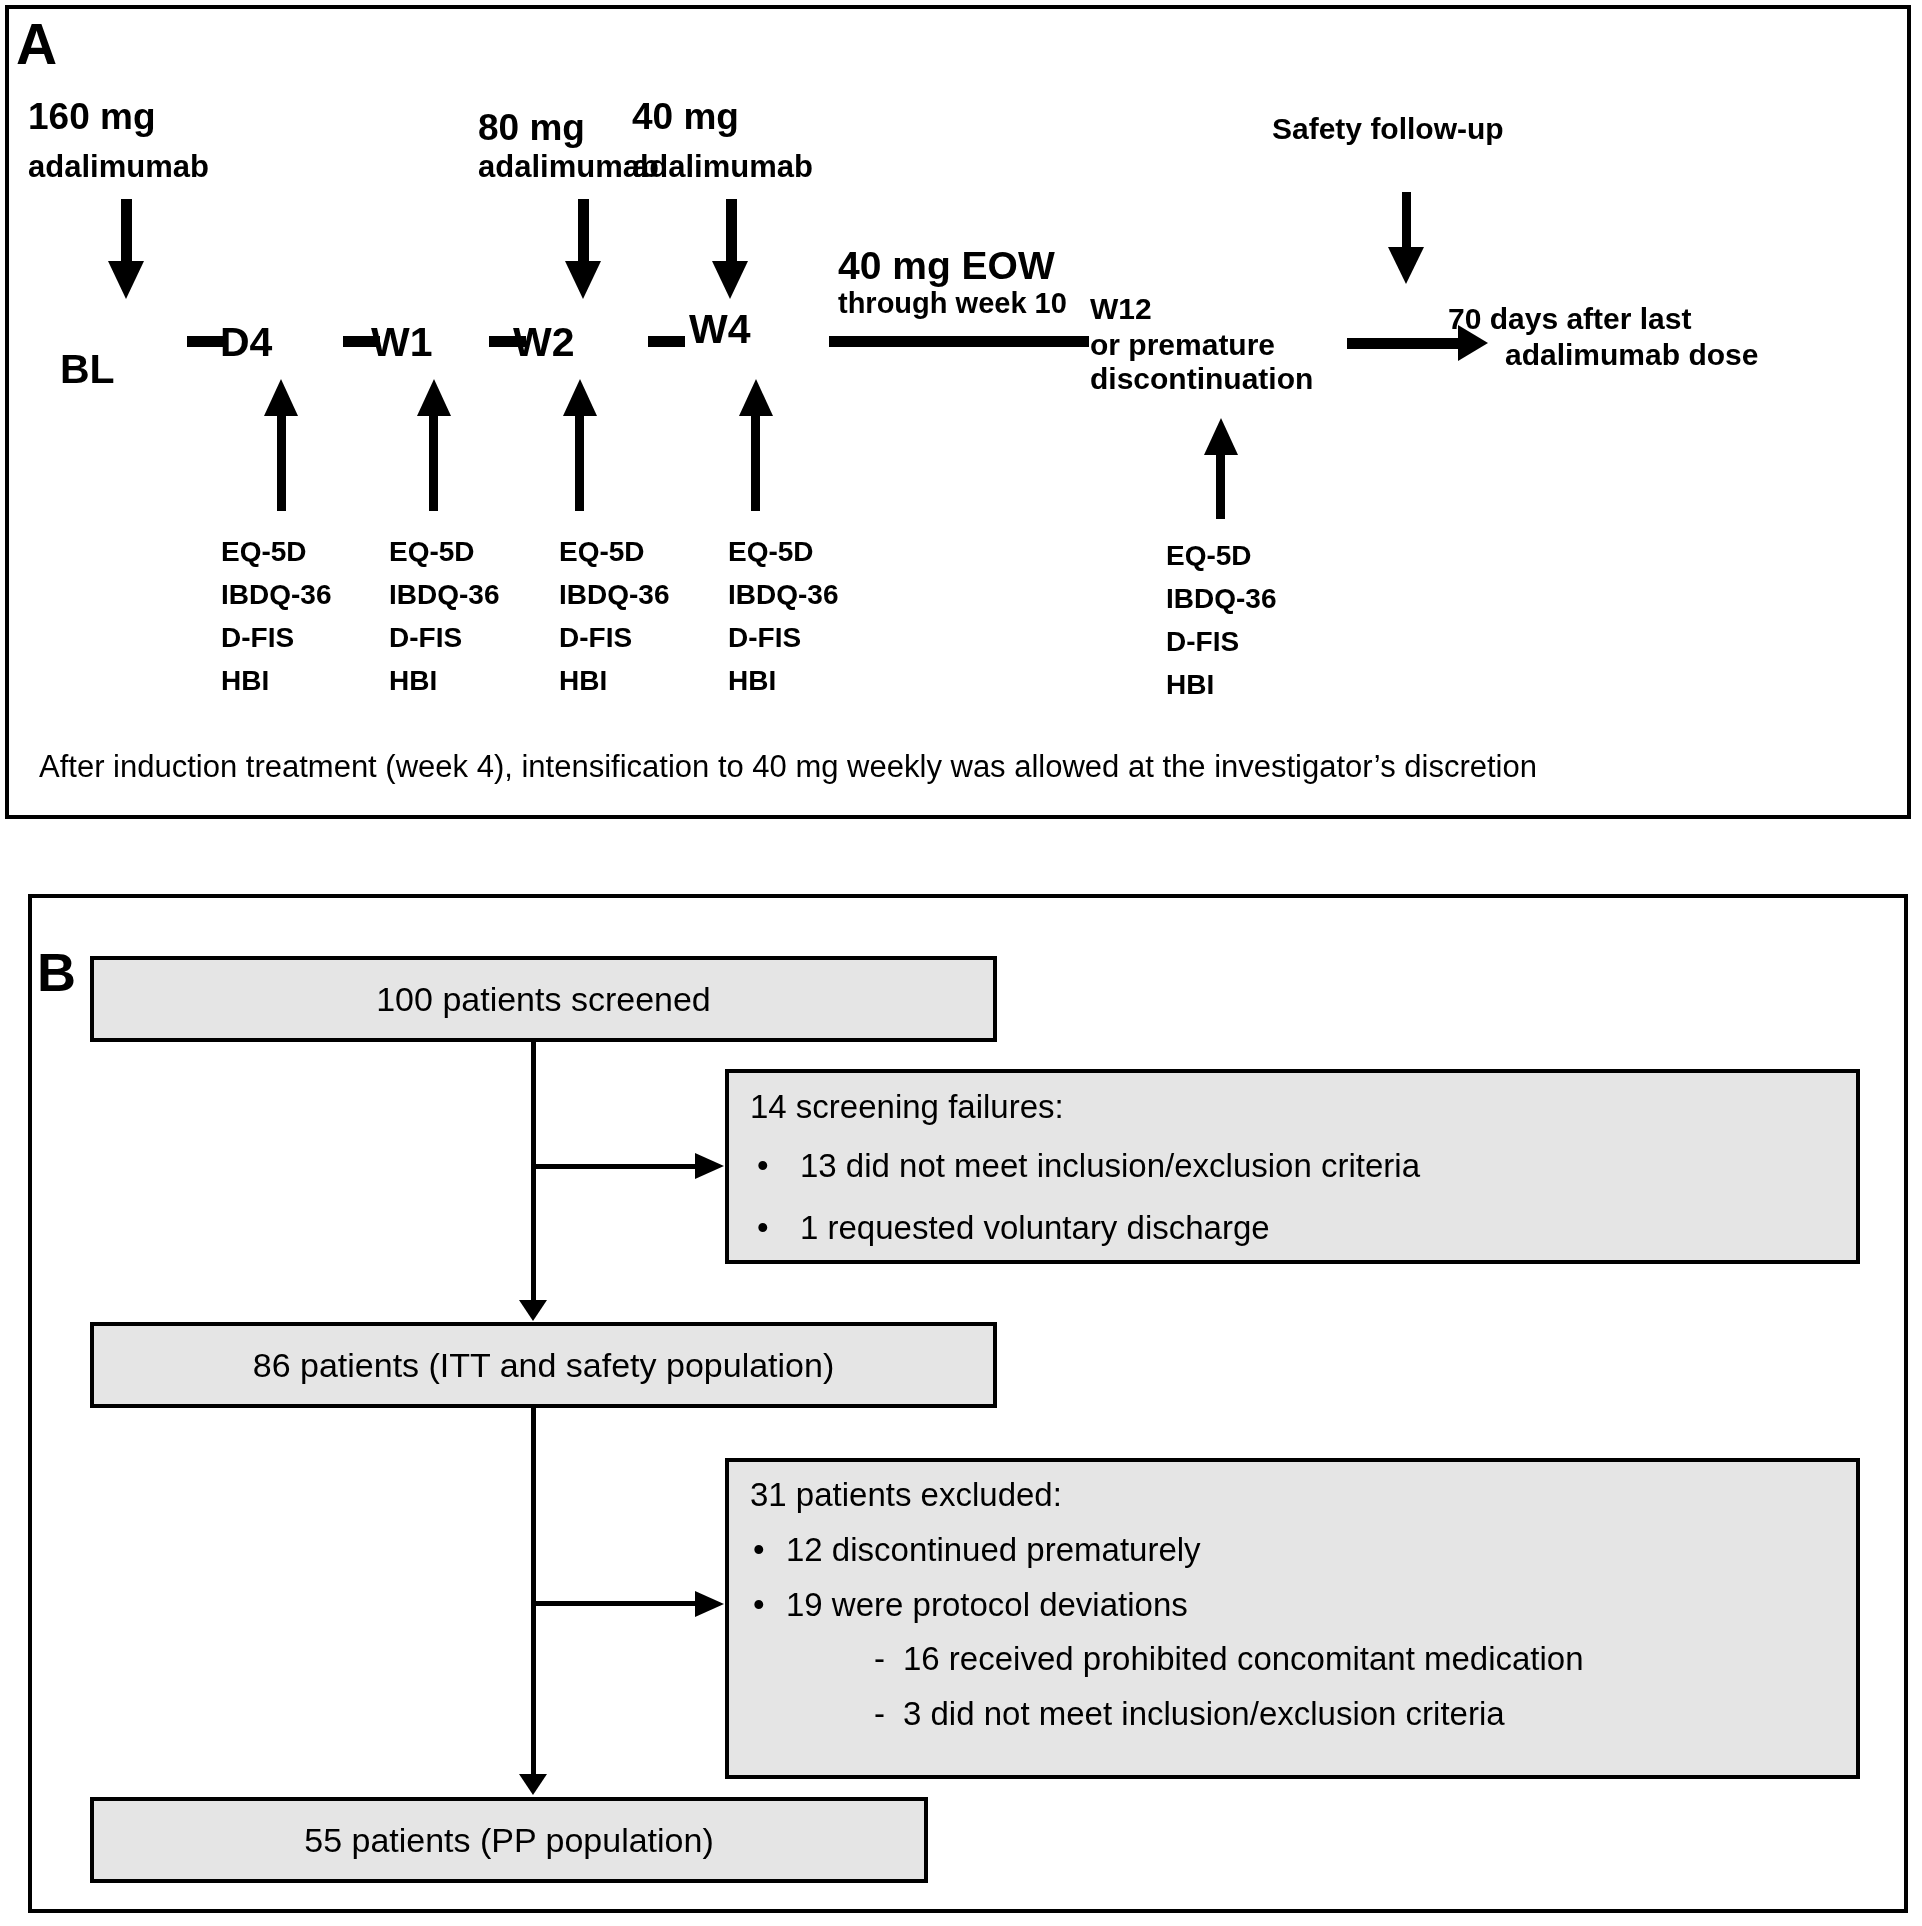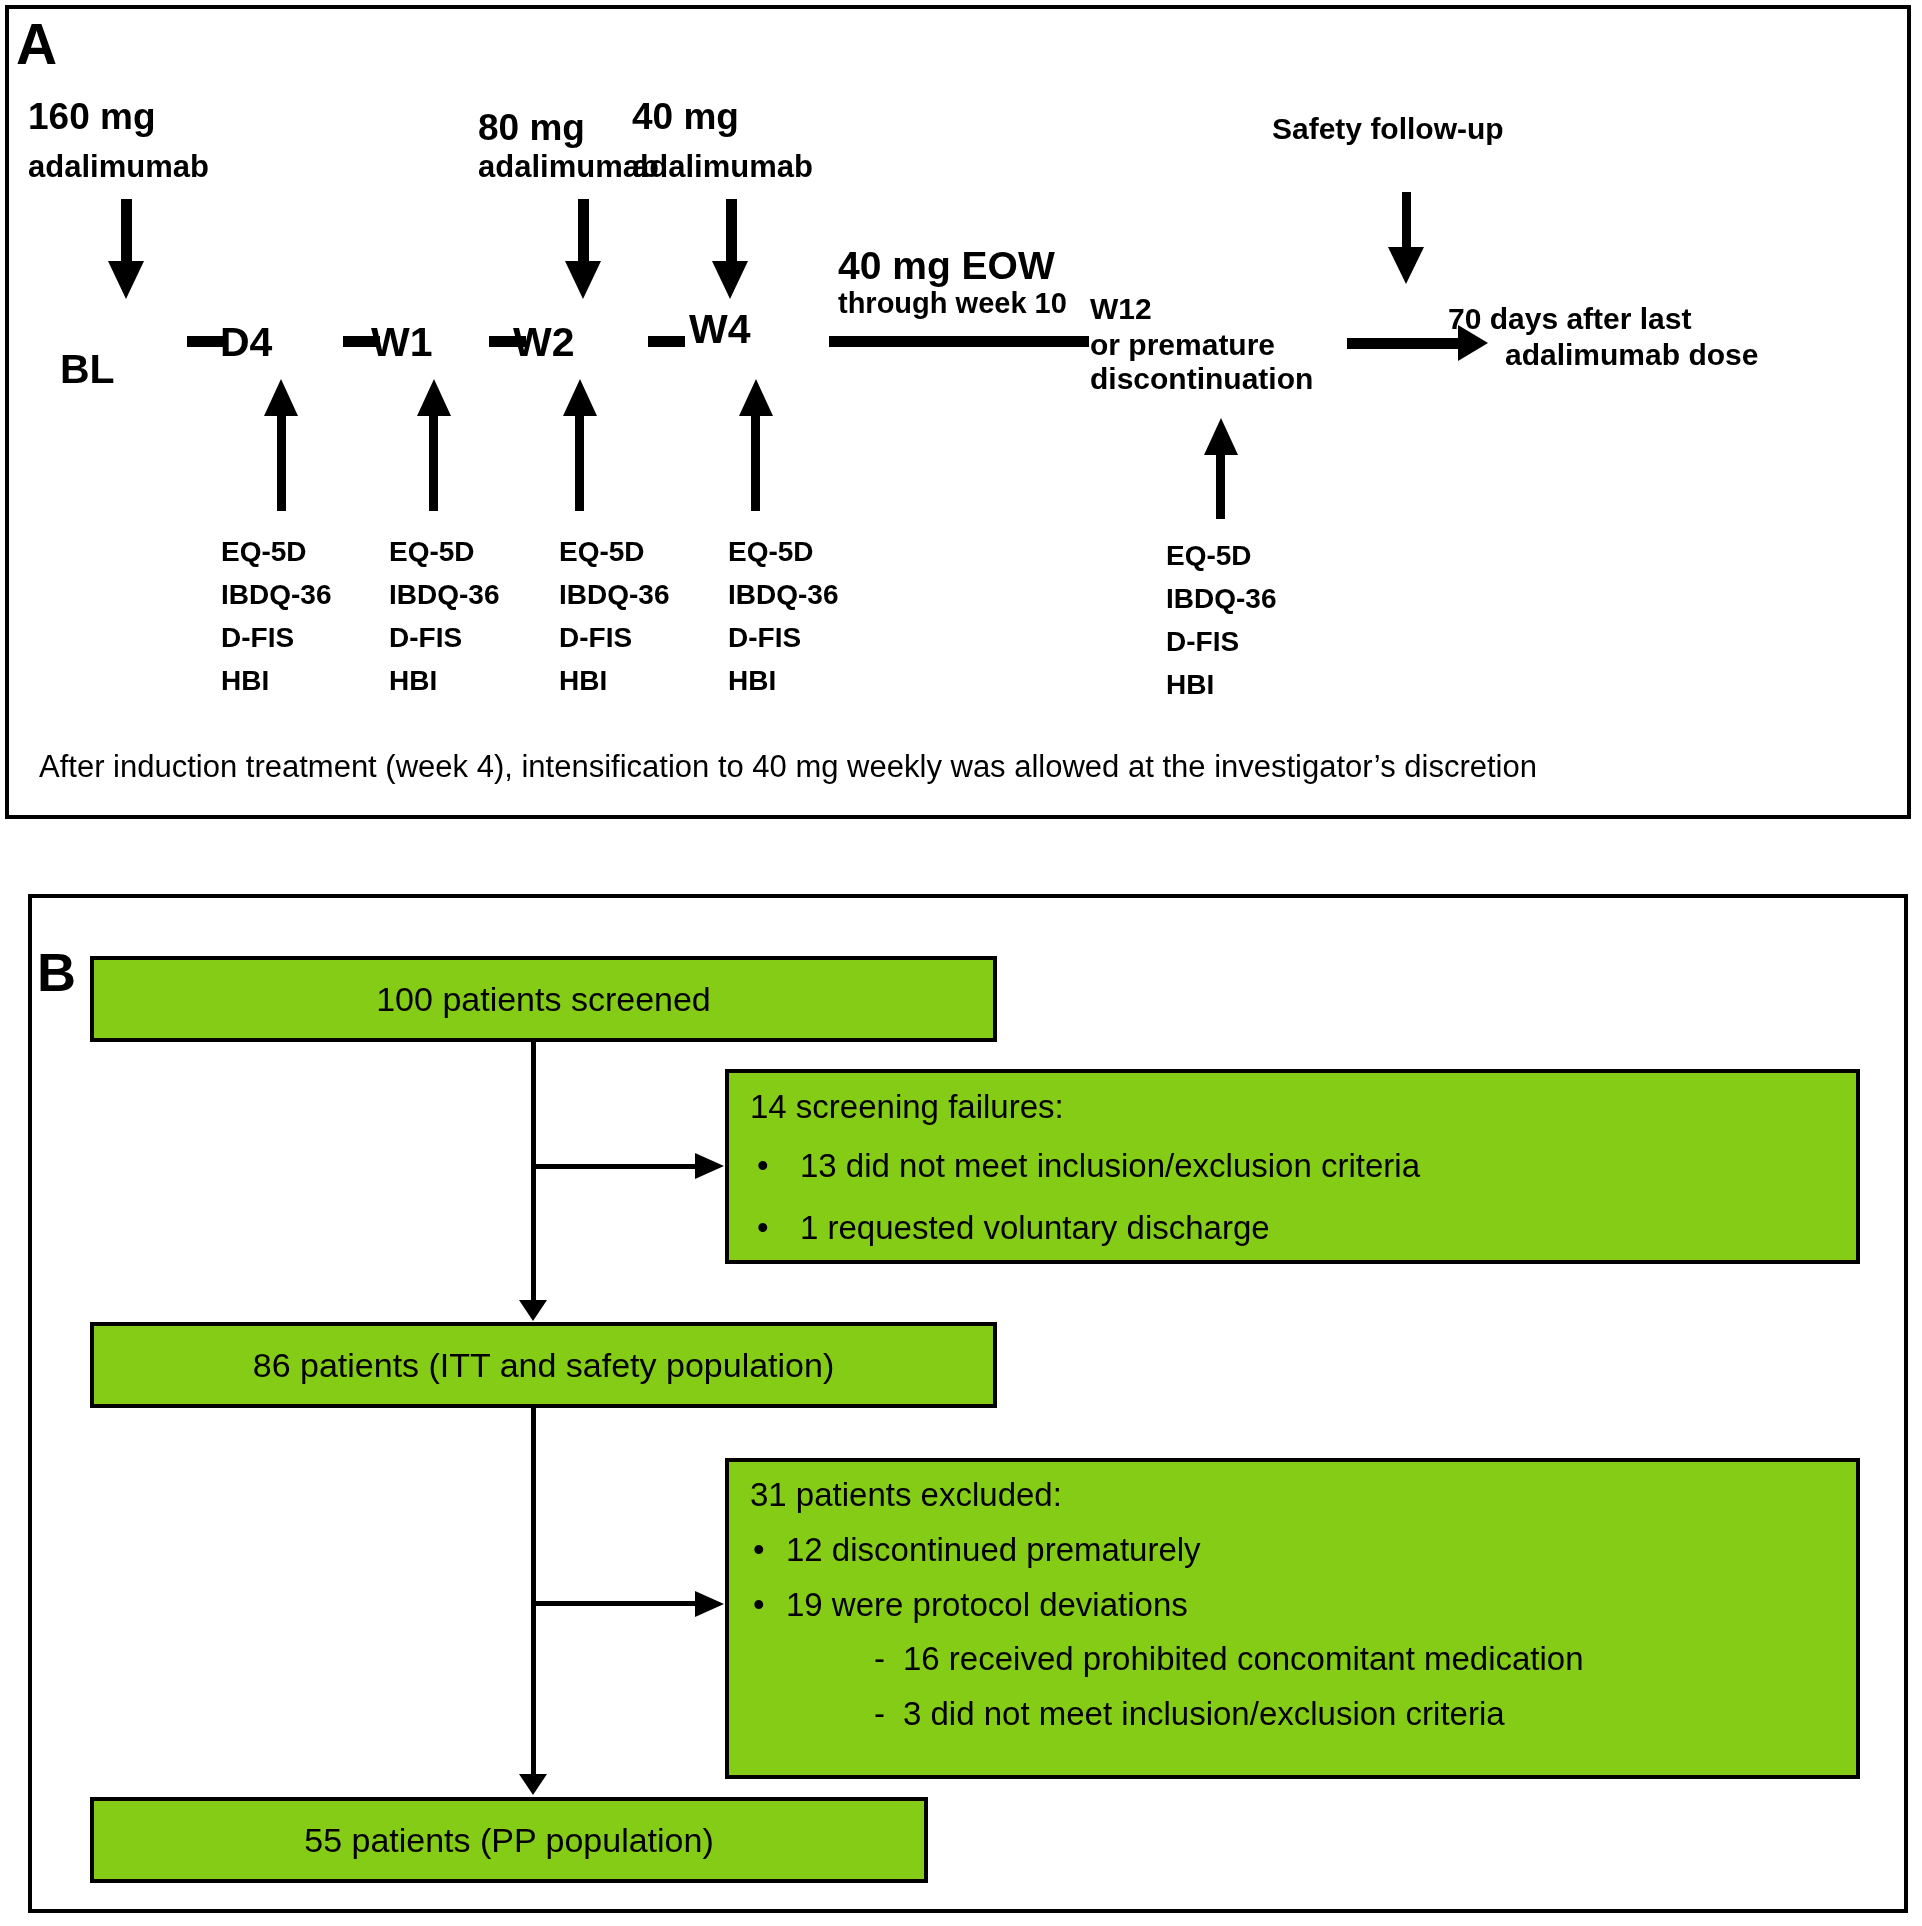--- a/index.html
+++ b/index.html
@@ -4,21 +4,21 @@
 <style>
   html,body { margin:0; padding:0; background:#ffffff; }
   body { font-family:"Liberation Sans", sans-serif; color:#000; }
   #page { position:relative; width:1922px; height:1926px; background:#ffffff; overflow:hidden; }
   .t { position:absolute; white-space:nowrap; line-height:1.15; }
   .b { font-weight:bold; }
   .c { text-align:left; }
   .bar { position:absolute; background:#000; }
   .tri { position:absolute; width:0; height:0; }
   .border-box { position:absolute; border:4.6px solid #000; background:#fff; }
-  .node-box { position:absolute; border:4px solid #000; background:#84cc16;
+  .node-box { position:absolute; border:4px solid #000; background:#e5e5e5;
               display:flex; align-items:center; justify-content:center; }
   .node-box div { font-size:34px; }
   .assess { position:absolute; font-weight:bold; font-size:28px; line-height:43px; }
 </style>
 </head>
 <body>
 
 <div id="page">
 
   <div class="border-box" style="left:5.3px; top:5.3px; width:1898px; height:806px;"></div>

